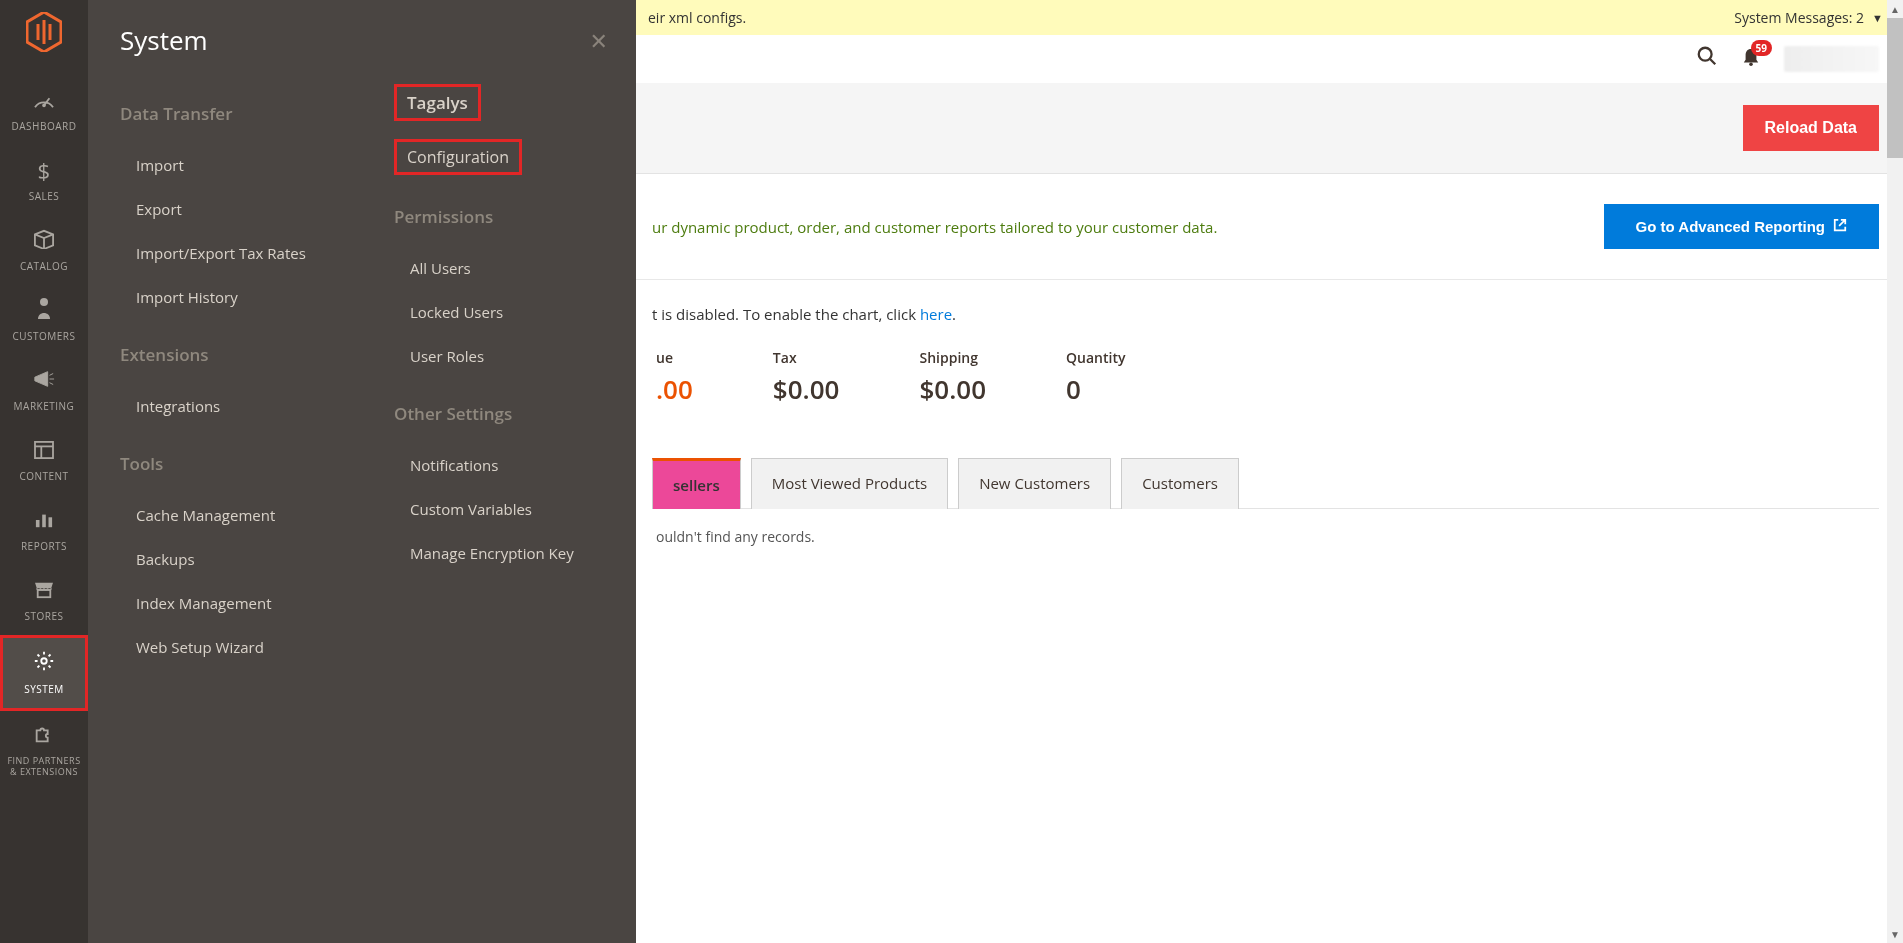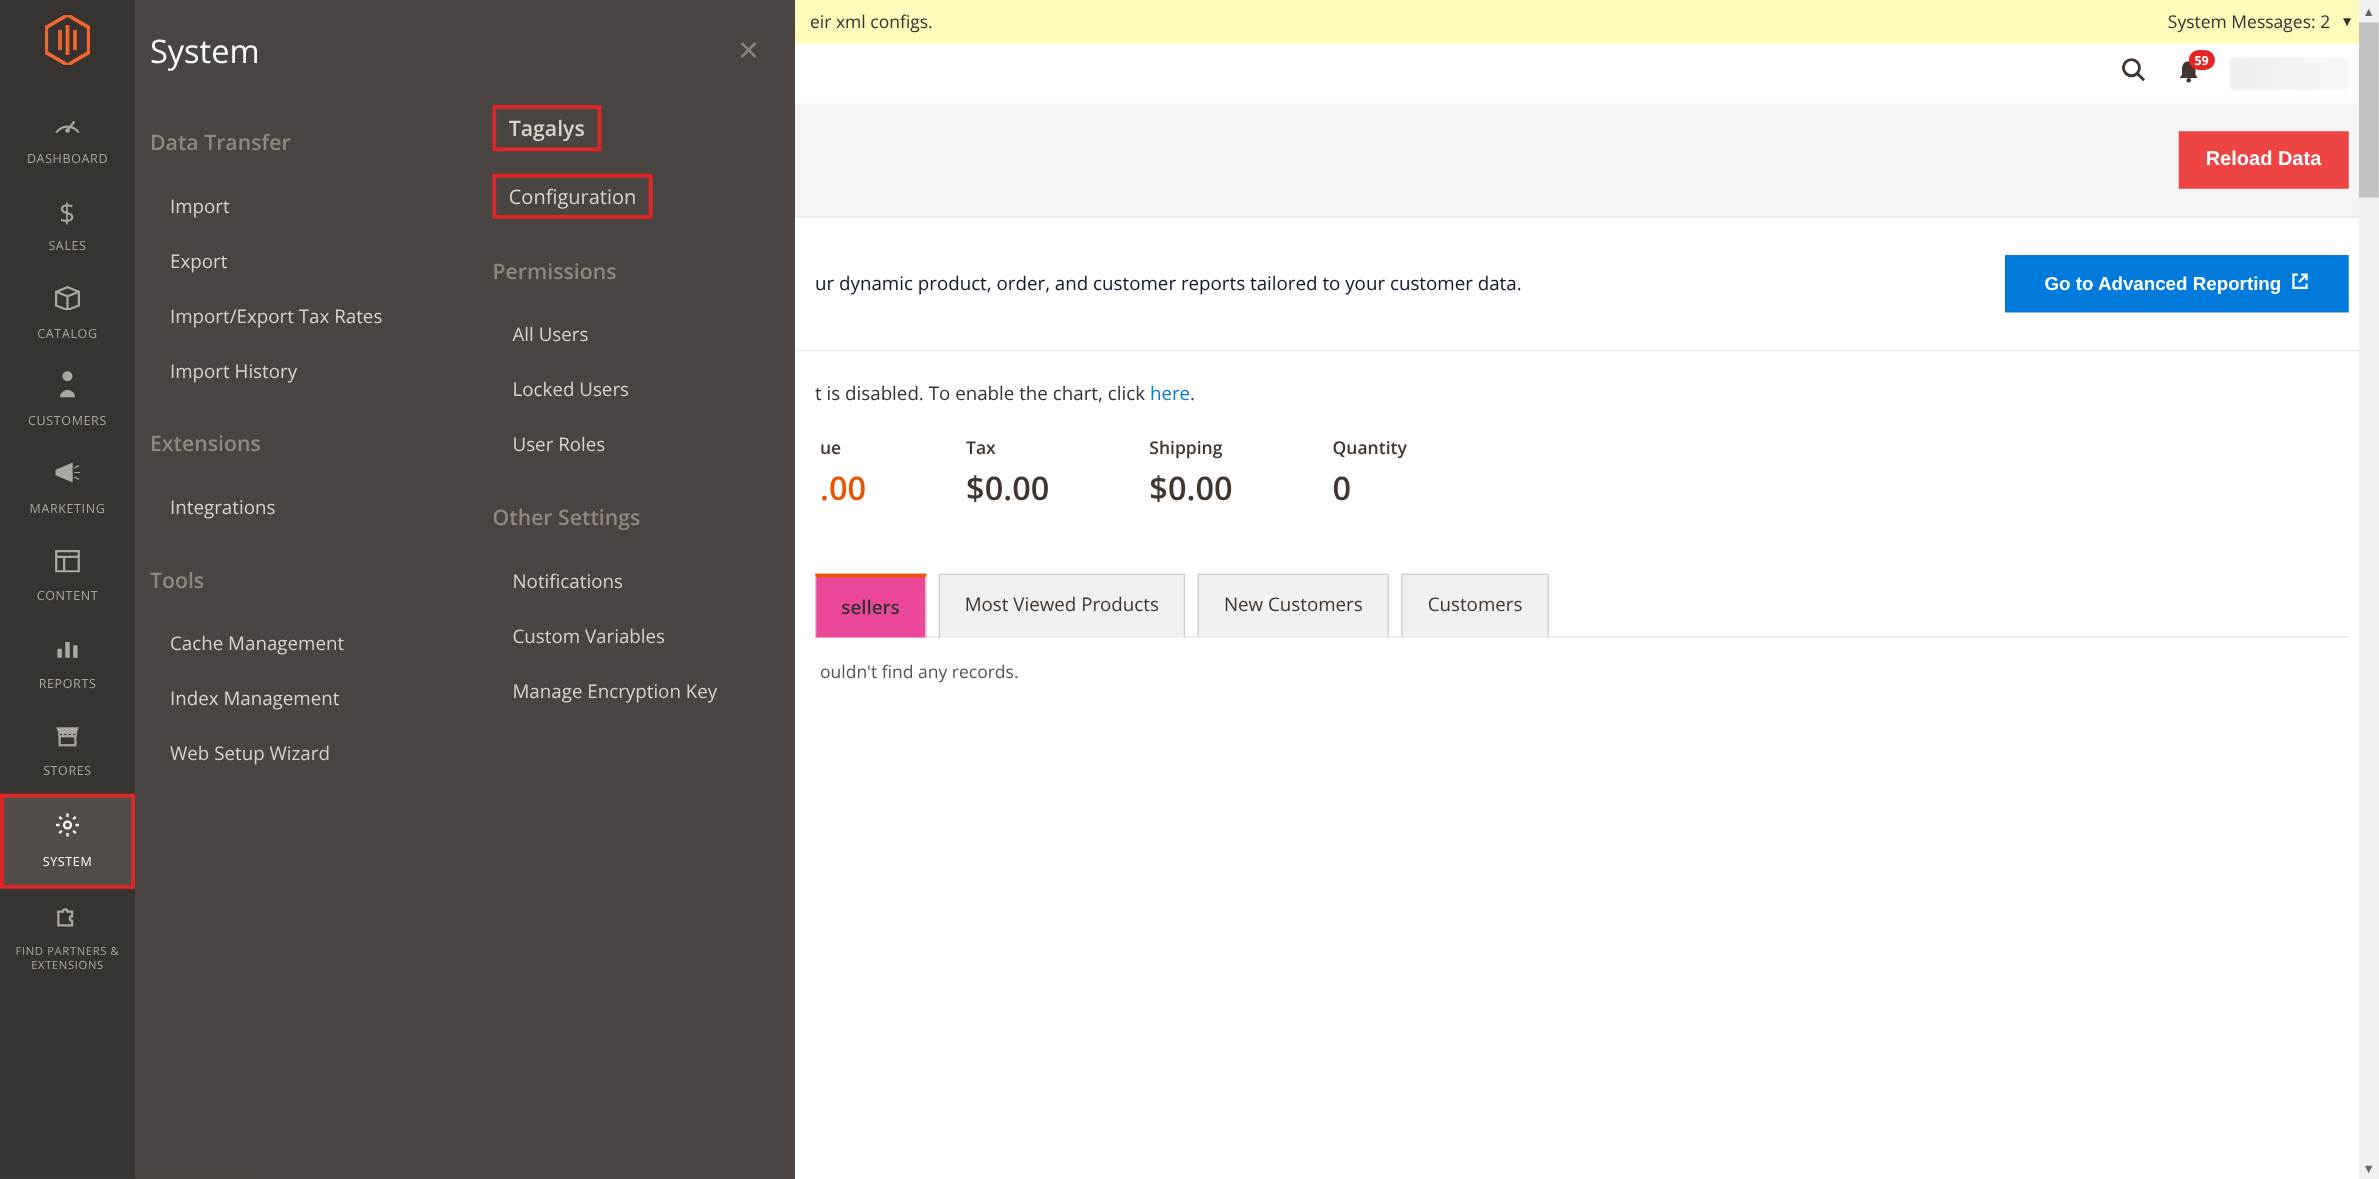--- a/index.html
+++ b/index.html
@@ -8,21 +8,21 @@
     background: #fff;
     min-height: 943px;
     position: relative;
     overflow: hidden;
   }
   
   .nav-rail {
     position: fixed;
     left: 0;
     top: 0;
-    width: 108px;
+    width: 88px;
     height: 100%;
     background: #373330;
     z-index: 30;
     display: flex;
     flex-direction: column;
     align-items: center;
   }
   .logo {
     margin-top: 12px;
     margin-bottom: 18px;
@@ -161,21 +161,21 @@
   .content-block {
     padding: 24px;
   }
   .adv-report {
     display: flex;
     justify-content: space-between;
     align-items: center;
     padding: 30px 24px;
     border-bottom: 1px solid #e8e8e8;
   }
-  .adv-report-text { font-size: 15px; color: #0f172a; }
+  .adv-report-text { font-size: 15px; color: #4d7c0f; }
   .chart-note { font-size: 15px; color: #333; margin-bottom: 24px; }
   .chart-note a { color: #007bdb; text-decoration: none; }
   .metrics { display: flex; gap: 80px; margin-bottom: 50px; padding-left: 4px; }
   .metric-label { font-size: 14px; color: #41362f; font-weight: 600; margin-bottom: 4px; }
   .metric-value { font-size: 26px; color: #41362f; font-weight: 600; }
   .metric-value.orange { color: #eb5202; }
   .tabs { display: flex; gap: 10px; border-bottom: 1px solid #e3e3e3; }
   .tab {
     background: #f1f1f1;
     border: 1px solid #ccc;
@@ -314,20 +314,21 @@
       <div class="menu-link">Import</div>
       <div class="menu-link">Export</div>
       <div class="menu-link">Import/Export Tax Rates</div>
       <div class="menu-link">Import History</div>
 
       <div class="section-head">Extensions</div>
       <div class="menu-link">Integrations</div>
 
       <div class="section-head">Tools</div>
       <div class="menu-link">Cache Management</div>
+      <div class="menu-link">Backups</div>
       <div class="menu-link">Index Management</div>
       <div class="menu-link">Web Setup Wizard</div>
     </div>
     <div class="flyout-col">
       <div class="highlight-wrap">
         <span class="highlight-red section-head" style="margin:0">Tagalys</span>
       </div>
       <div class="highlight-wrap" style="margin-top:6px;">
         <span class="highlight-red">Configuration</span>
       </div>

